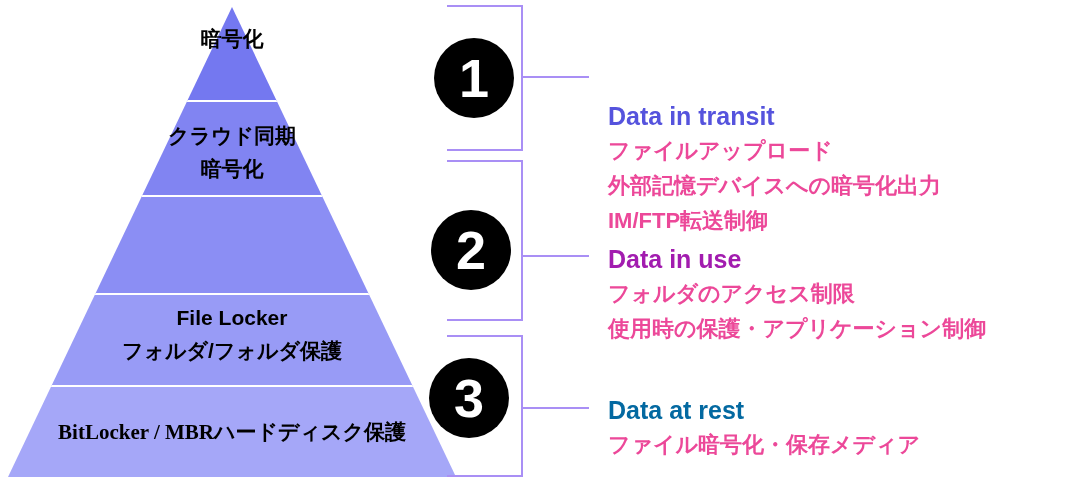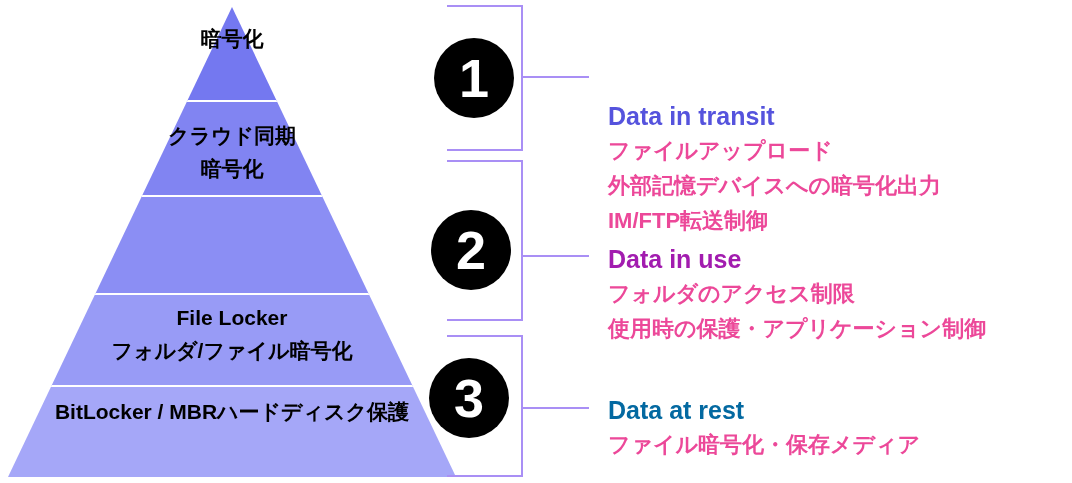--- a/index.html
+++ b/index.html
@@ -21,21 +21,21 @@
   .band.b4{height:92px;}
   .band.b5{height:92px;}
   .band-label{
     position:absolute;left:8px;width:448px;text-align:center;
     font-weight:bold;color:#000000;font-size:21px;line-height:33px;white-space:nowrap;
   }
   .lbl1{top:22px;}
   .lbl2{top:119px;}
   .lbl3{top:226px;}
   .lbl4{top:301px;text-align:center;}
-  .lbl5{top:395px;font-size:21px;}
+  .lbl5{top:416px;font-size:21px;font-family:Liberation Serif, serif;}
   
   .badge{
     position:absolute;width:80px;height:80px;border-radius:50%;
     display:flex;align-items:center;justify-content:center;
     font-size:54px;font-weight:bold;line-height:1;
   }
   .badge.n1{left:434px;top:38px;}
   .badge.n2{left:431px;top:210px;}
   .badge.n3{left:429px;top:358px;}
   
@@ -73,21 +73,21 @@
 
   <div class="band-label lbl1">
     <div>暗号化</div>
   </div>
   <div class="band-label lbl2">
     <div>クラウド同期</div>
     <div>暗号化</div>
   </div>
   <div class="band-label lbl4">
     <div>File Locker</div>
-    <div>フォルダ/ファイル暗号化</div>
+    <div>フォルダ/フォルダ保護</div>
   </div>
   <div class="band-label lbl5">
     <div>BitLocker / MBRハードディスク保護</div>
   </div>
 
   <div class="badge n1" style="background-color: rgb(0, 0, 0);">
     <span style="color: rgb(255, 255, 255);">1</span>
   </div>
   <div class="badge n2" style="background-color: rgb(0, 0, 0);">
     <span style="color: rgb(255, 255, 255);">2</span>

